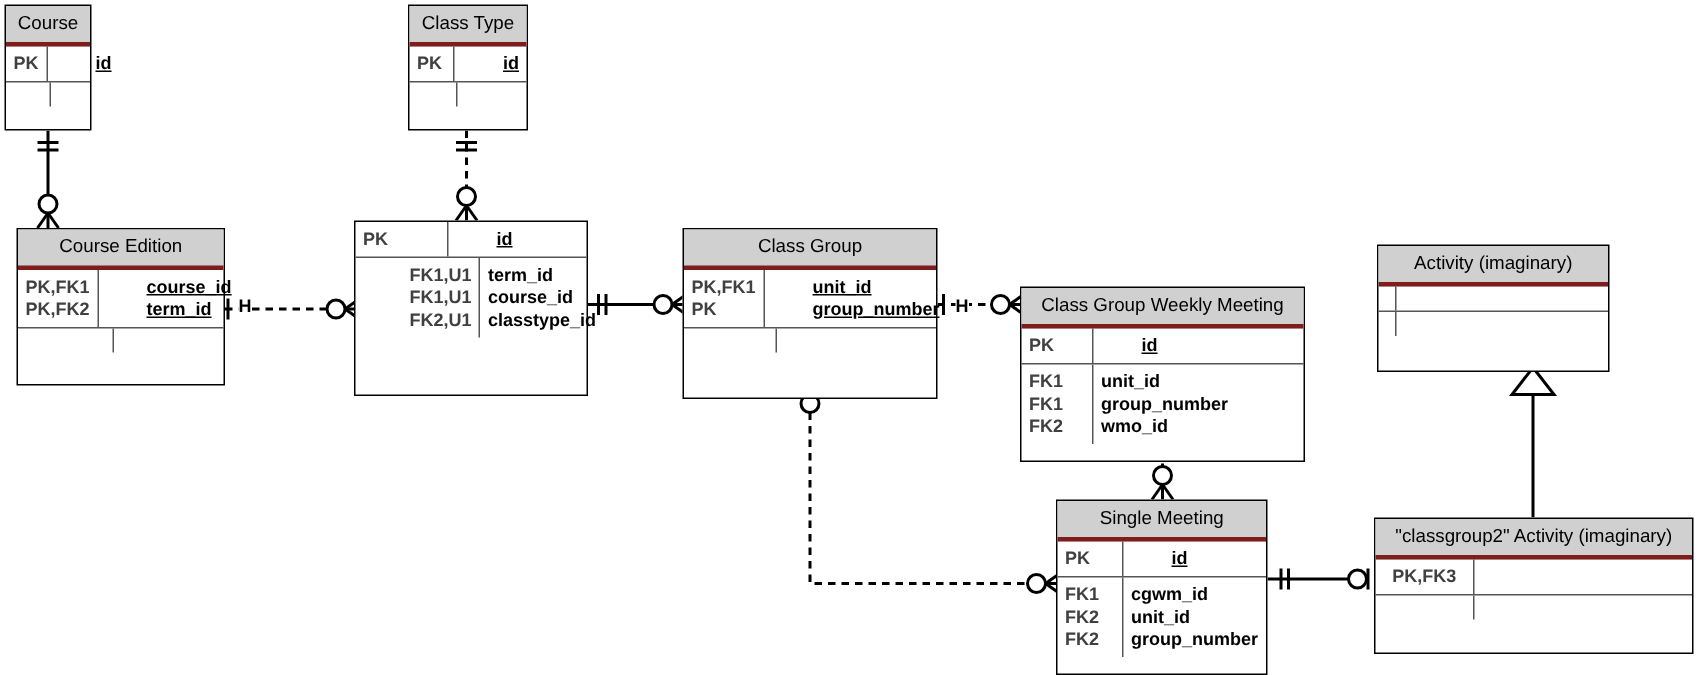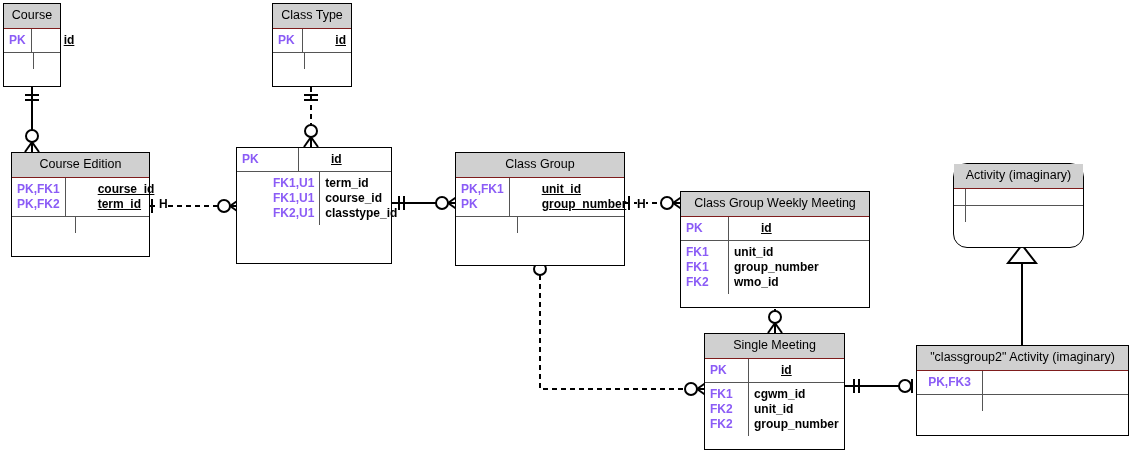--- a/index.html
+++ b/index.html
@@ -24,21 +24,21 @@
     pointer-events: none;
   }
   .entity {
     position: absolute;
     border: 1px solid #000000;
     background: #ffffff;
     box-sizing: border-box;
   }
   .entity-title {
     background: #d0d0d0;
-    border-bottom: 1px solid #7f1d1d;
+    border-bottom: 3px solid #7f1d1d;
     text-align: center;
     font-size: 12.5px;
     color: #000000;
     line-height: 1;
     padding: 5px 6px 6px 6px;
     box-sizing: border-box;
     white-space: nowrap;
   }
   .section {
     display: flex;
@@ -46,21 +46,21 @@
   }
   .section + .section {
     border-top: 1px solid #555555;
   }
   .col-key {
     box-sizing: border-box;
     border-right: 1px solid #555555;
     padding: 4px 5px 4px 5px;
     font-size: 12px;
     font-weight: bold;
-    color: #8b5cf6;
+    color: #404040;
     line-height: 15px;
     white-space: nowrap;
   }
   .col-attr {
     box-sizing: border-box;
     padding: 4px 5px 4px 5px;
     font-size: 12px;
     font-weight: bold;
     color: #000000;
     line-height: 15px;
@@ -301,21 +301,21 @@
         <span class="row-line">FK2</span>
       </div>
       <div class="col-attr">
         <span class="row-line">unit_id</span>
         <span class="row-line">group_number</span>
         <span class="row-line">wmo_id</span>
       </div>
     </div>
   </div>
 
-  <div class="entity" style="left:953px; top:163px; width:131px; height:85px;border-radius:14px;">
+  <div class="entity" style="left:918px; top:163px; width:155px; height:85px;">
     <div class="entity-title">Activity (imaginary)</div>
     <div class="section empty-sec">
       <div class="col-key" style="width:12px;">
         <span class="row-line"></span>
       </div>
       <div class="col-attr">
         <span class="row-line"></span>
       </div>
     </div>
     <div class="section empty-sec">

